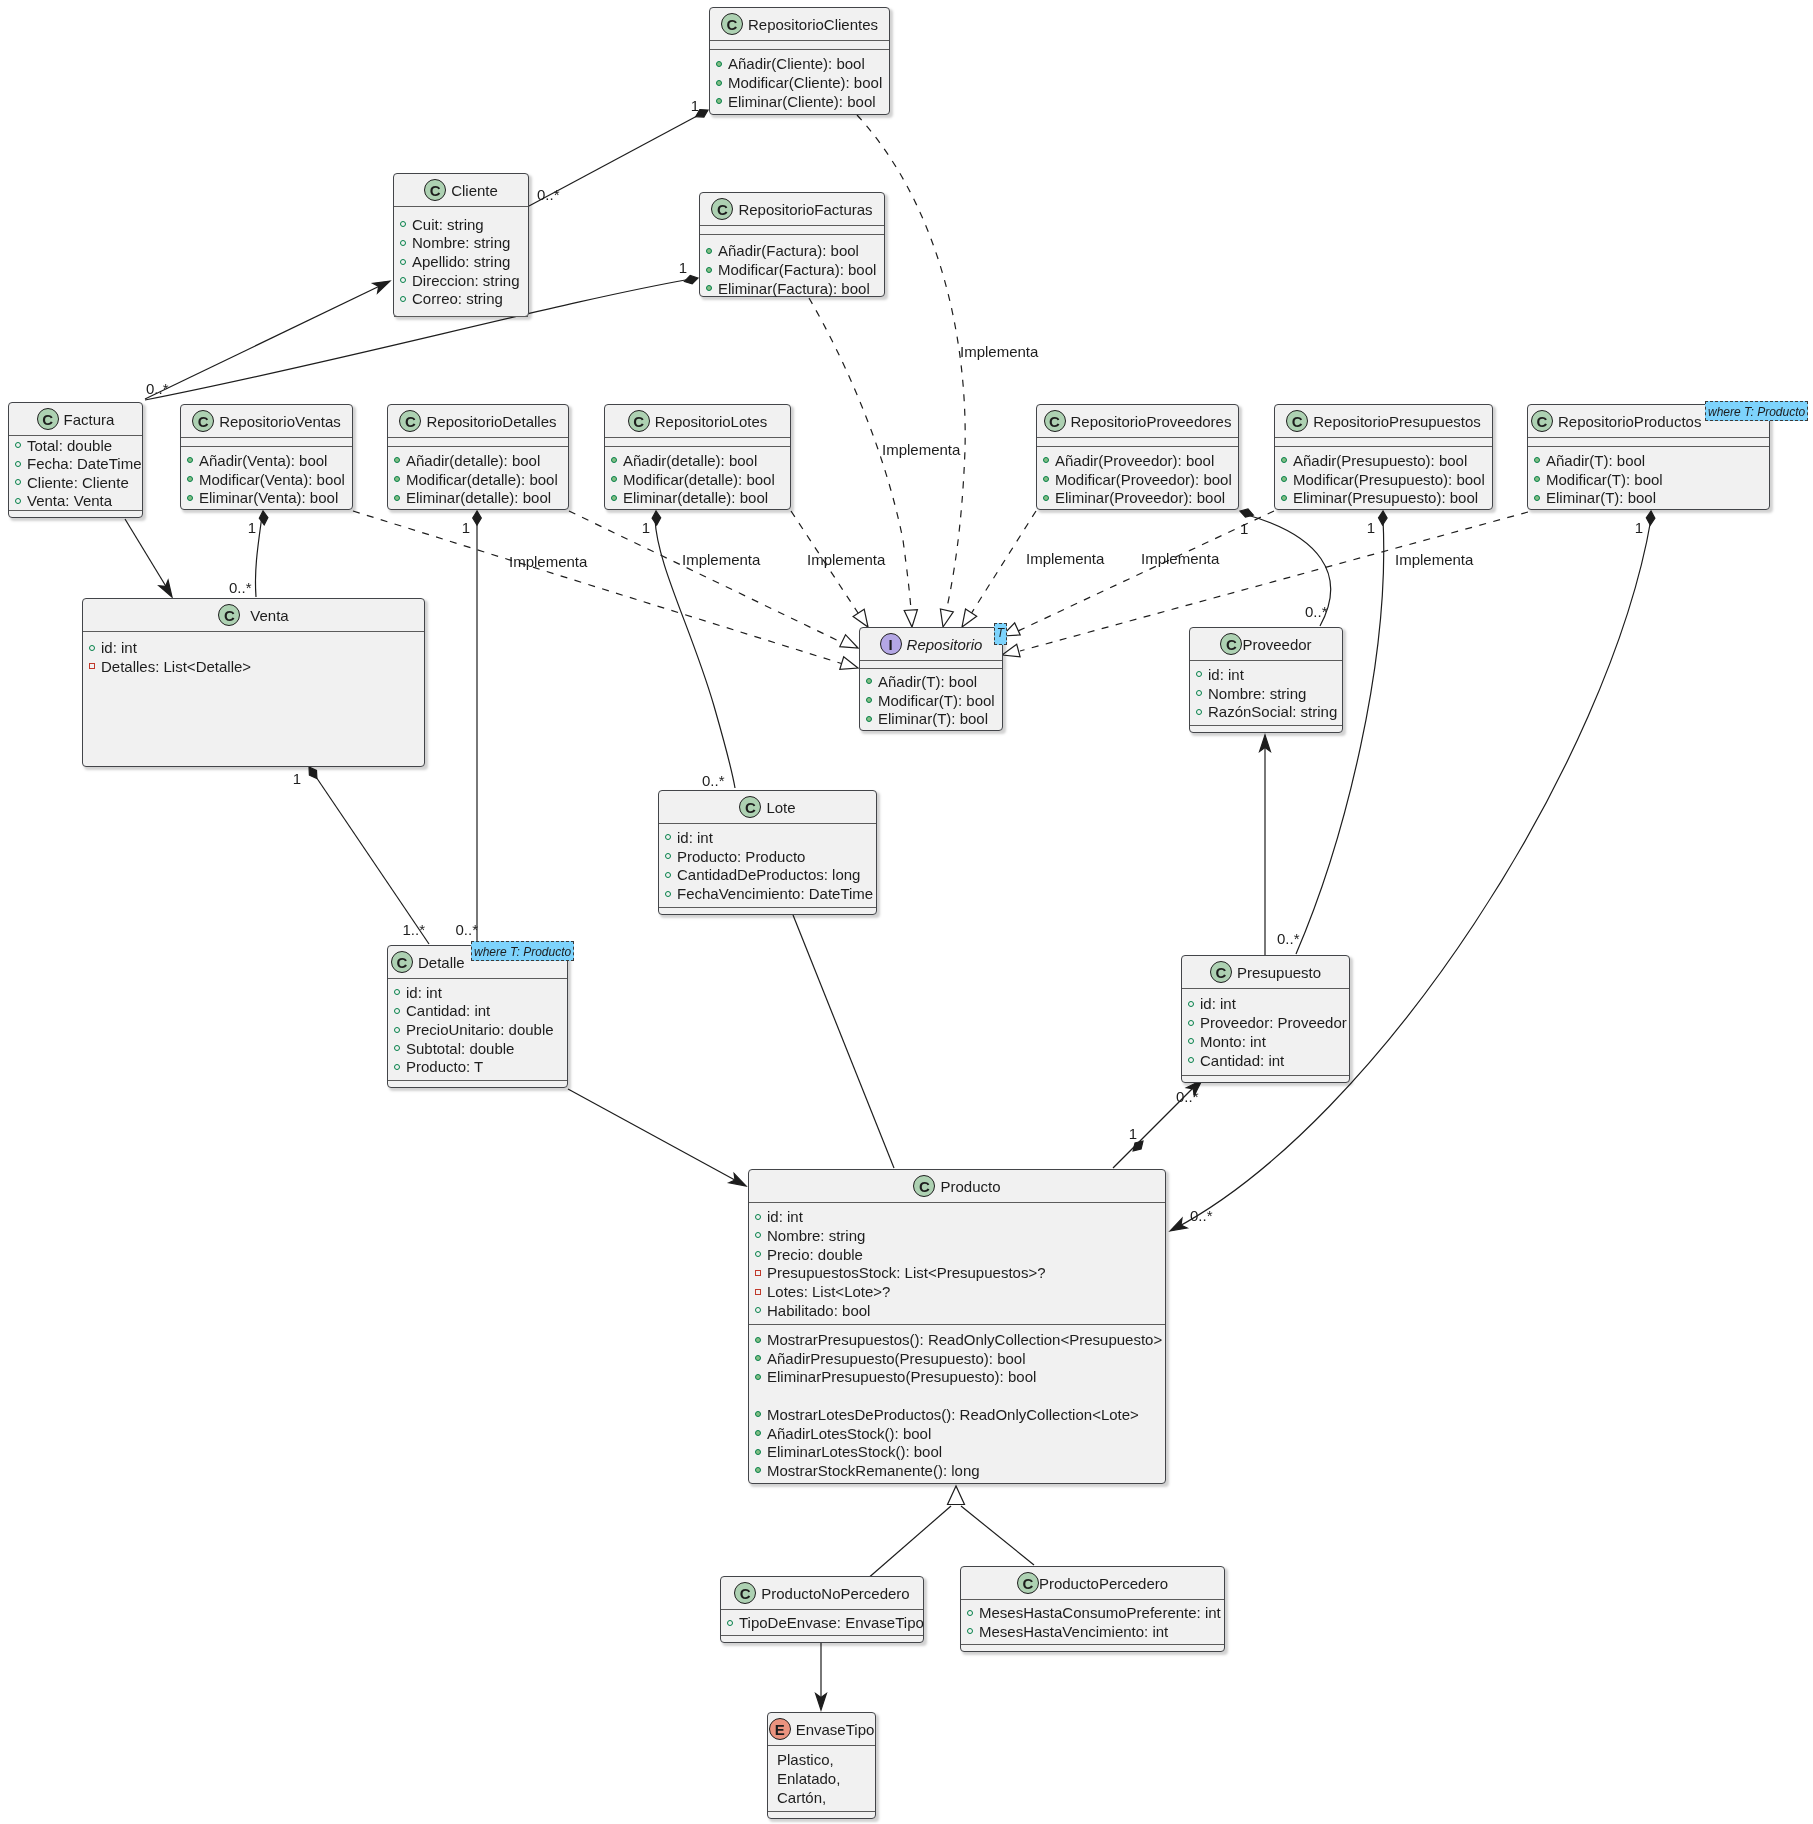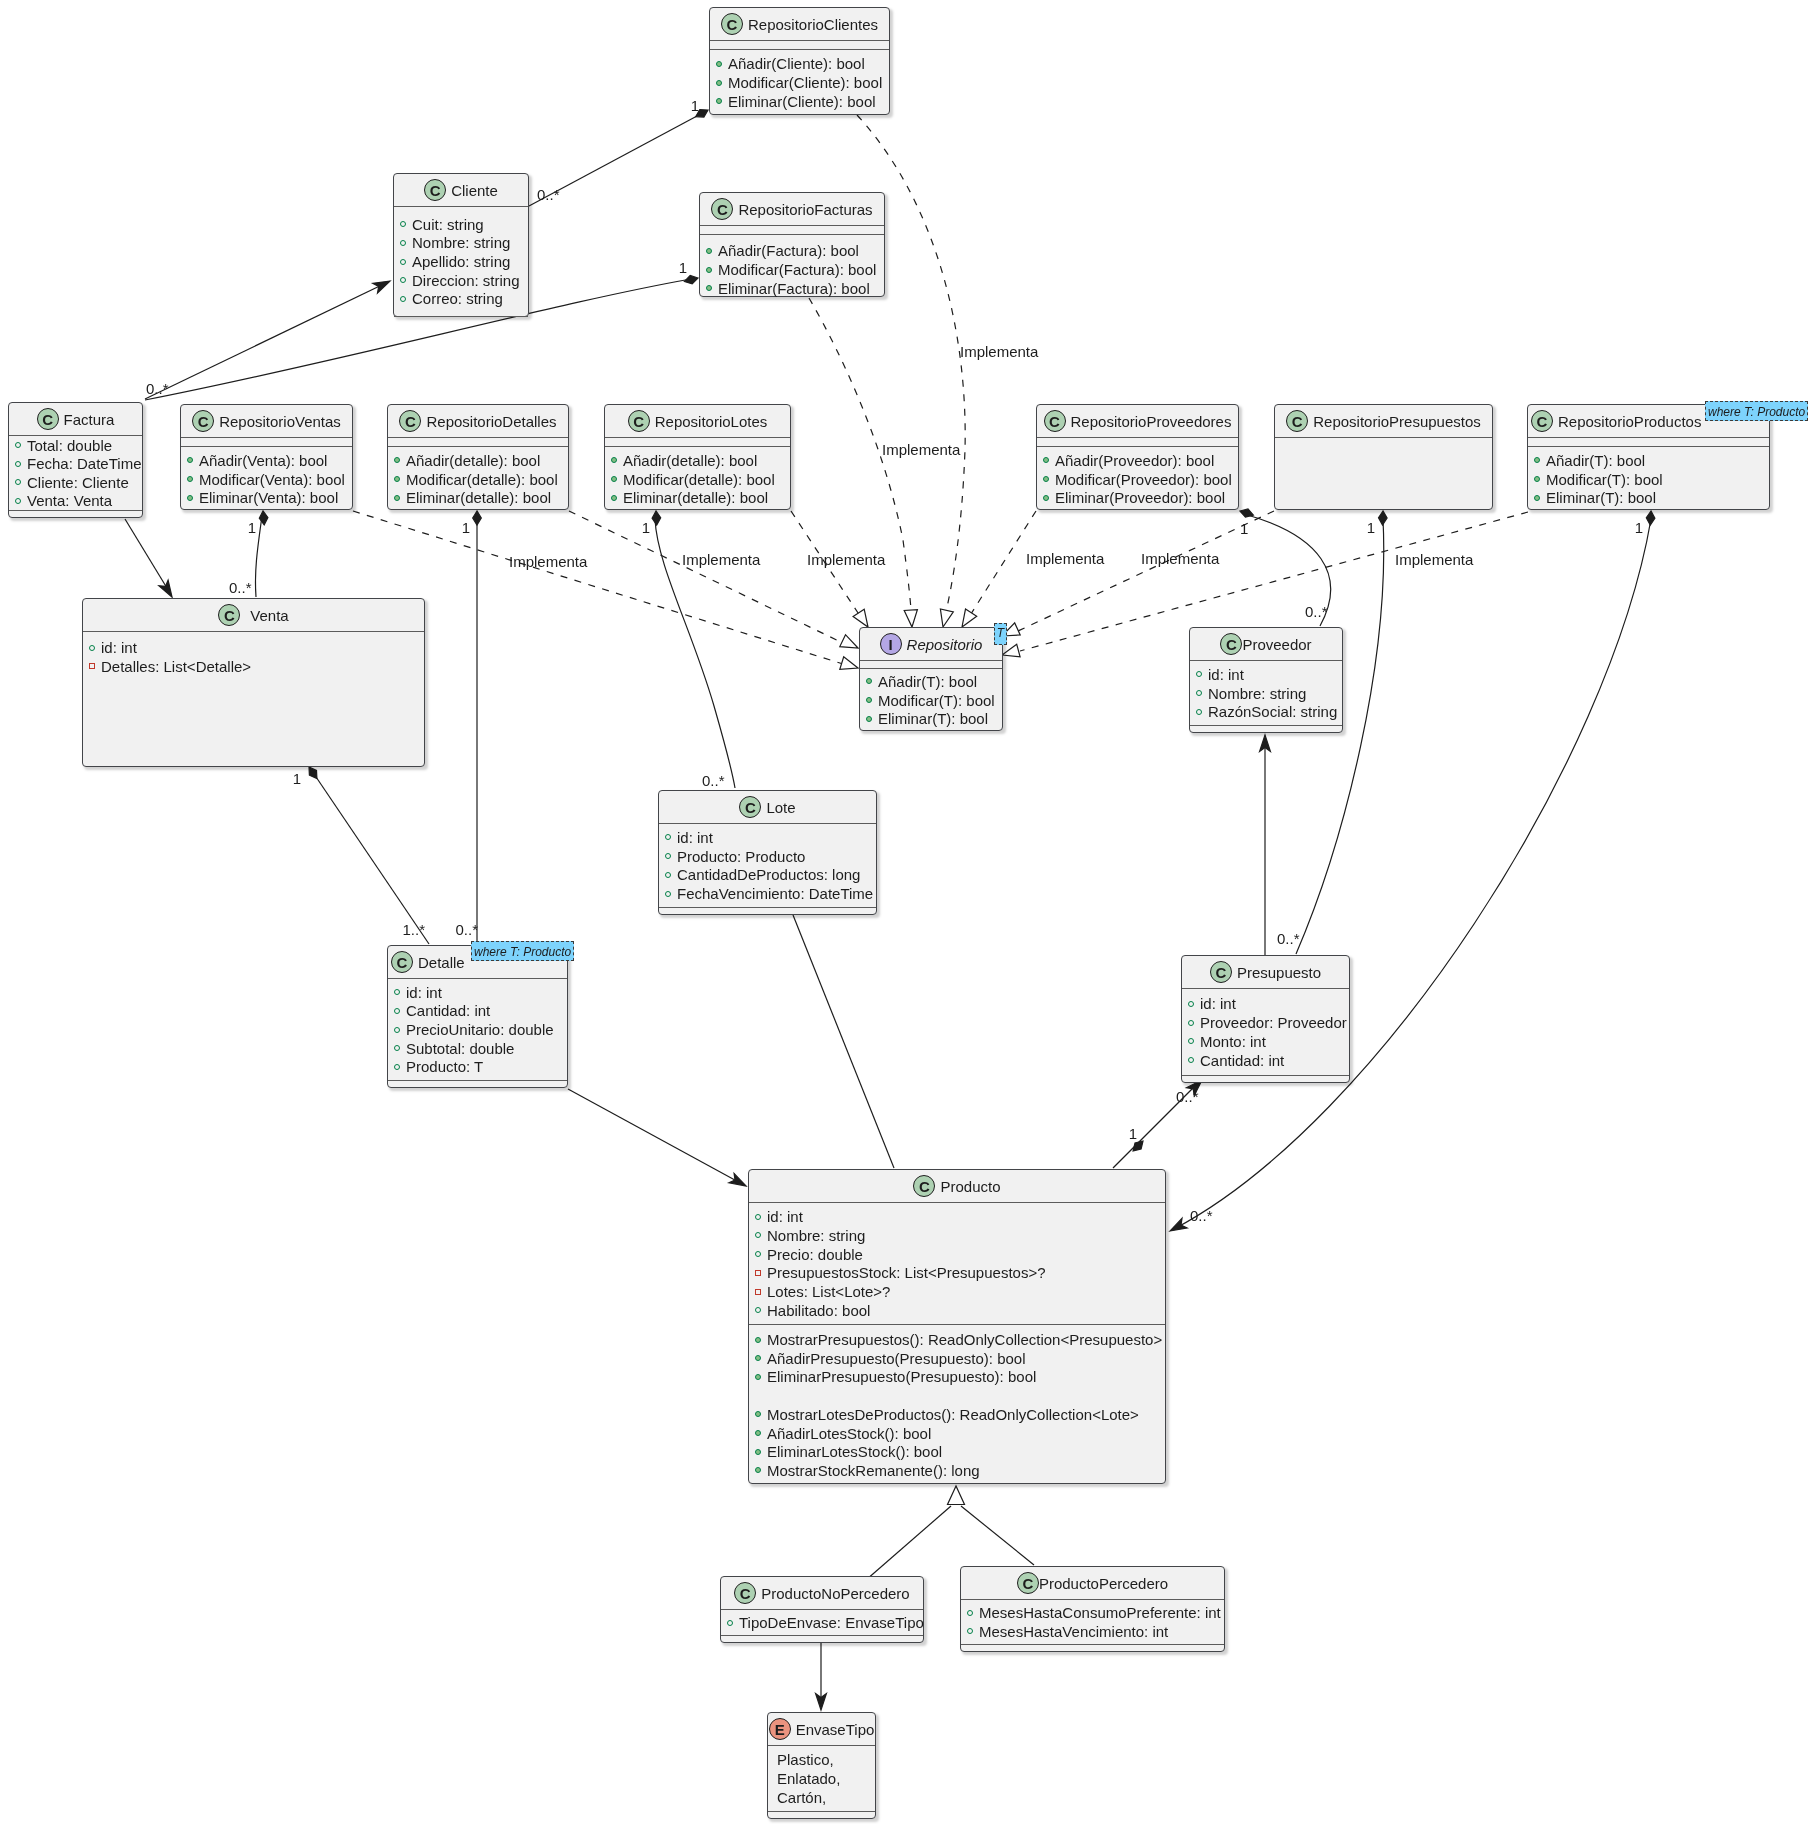--- a/index.html
+++ b/index.html
@@ -194,20 +194,25 @@
       <div class="row"><span class="ic im"></span>Modificar(Proveedor): bool</div>
       <div class="row"><span class="ic im"></span>Eliminar(Proveedor): bool</div>
     </div>
   </div>
 <div class="b" style="left:1274px;top:404px;width:219px;height:106px">
     <div class="tt" style="height:32px;">
       <span class="cc" style="background:#ADD1B2">C</span>
       <span style="margin-left:5px">RepositorioPresupuestos</span>
     </div>
     <div class="sec" style="height:9px"></div>
+    <div class="sec" style="height:65px">
+      <div class="row"><span class="ic im"></span>Añadir(Presupuesto): bool</div>
+      <div class="row"><span class="ic im"></span>Modificar(Presupuesto): bool</div>
+      <div class="row"><span class="ic im"></span>Eliminar(Presupuesto): bool</div>
+    </div>
   </div>
 <div class="b" style="left:1527px;top:404px;width:243px;height:106px">
     <div class="tt" style="height:32px;justify-content:flex-start;padding-left:3px;">
       <span class="cc" style="background:#ADD1B2">C</span>
       <span style="margin-left:5px">RepositorioProductos</span>
     </div>
     <div class="sec" style="height:9px"></div>
     <div class="sec" style="height:65px">
       <div class="row"><span class="ic im"></span>Añadir(T): bool</div>
       <div class="row"><span class="ic im"></span>Modificar(T): bool</div>

